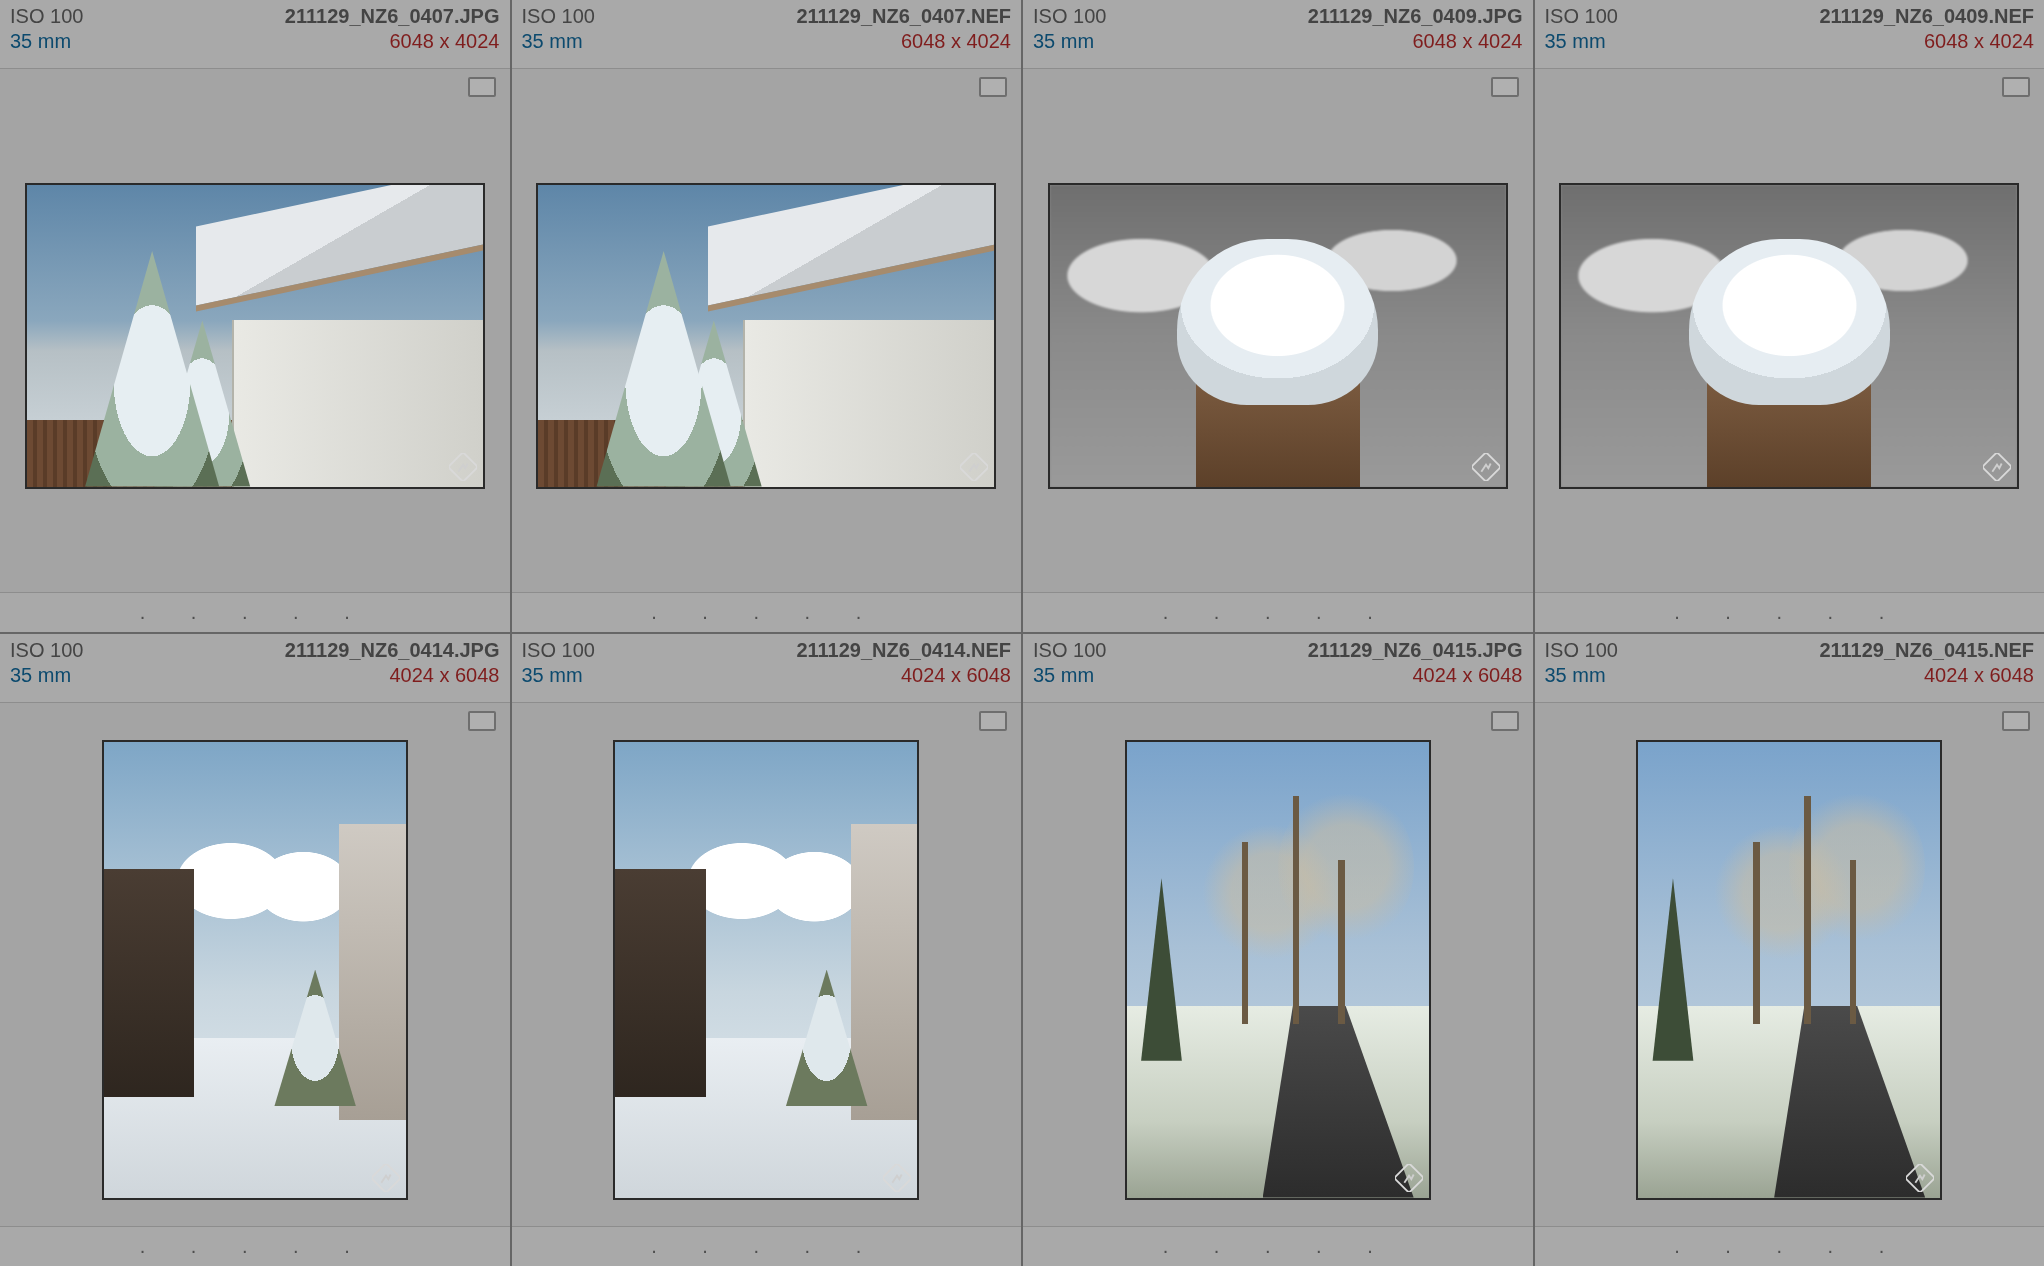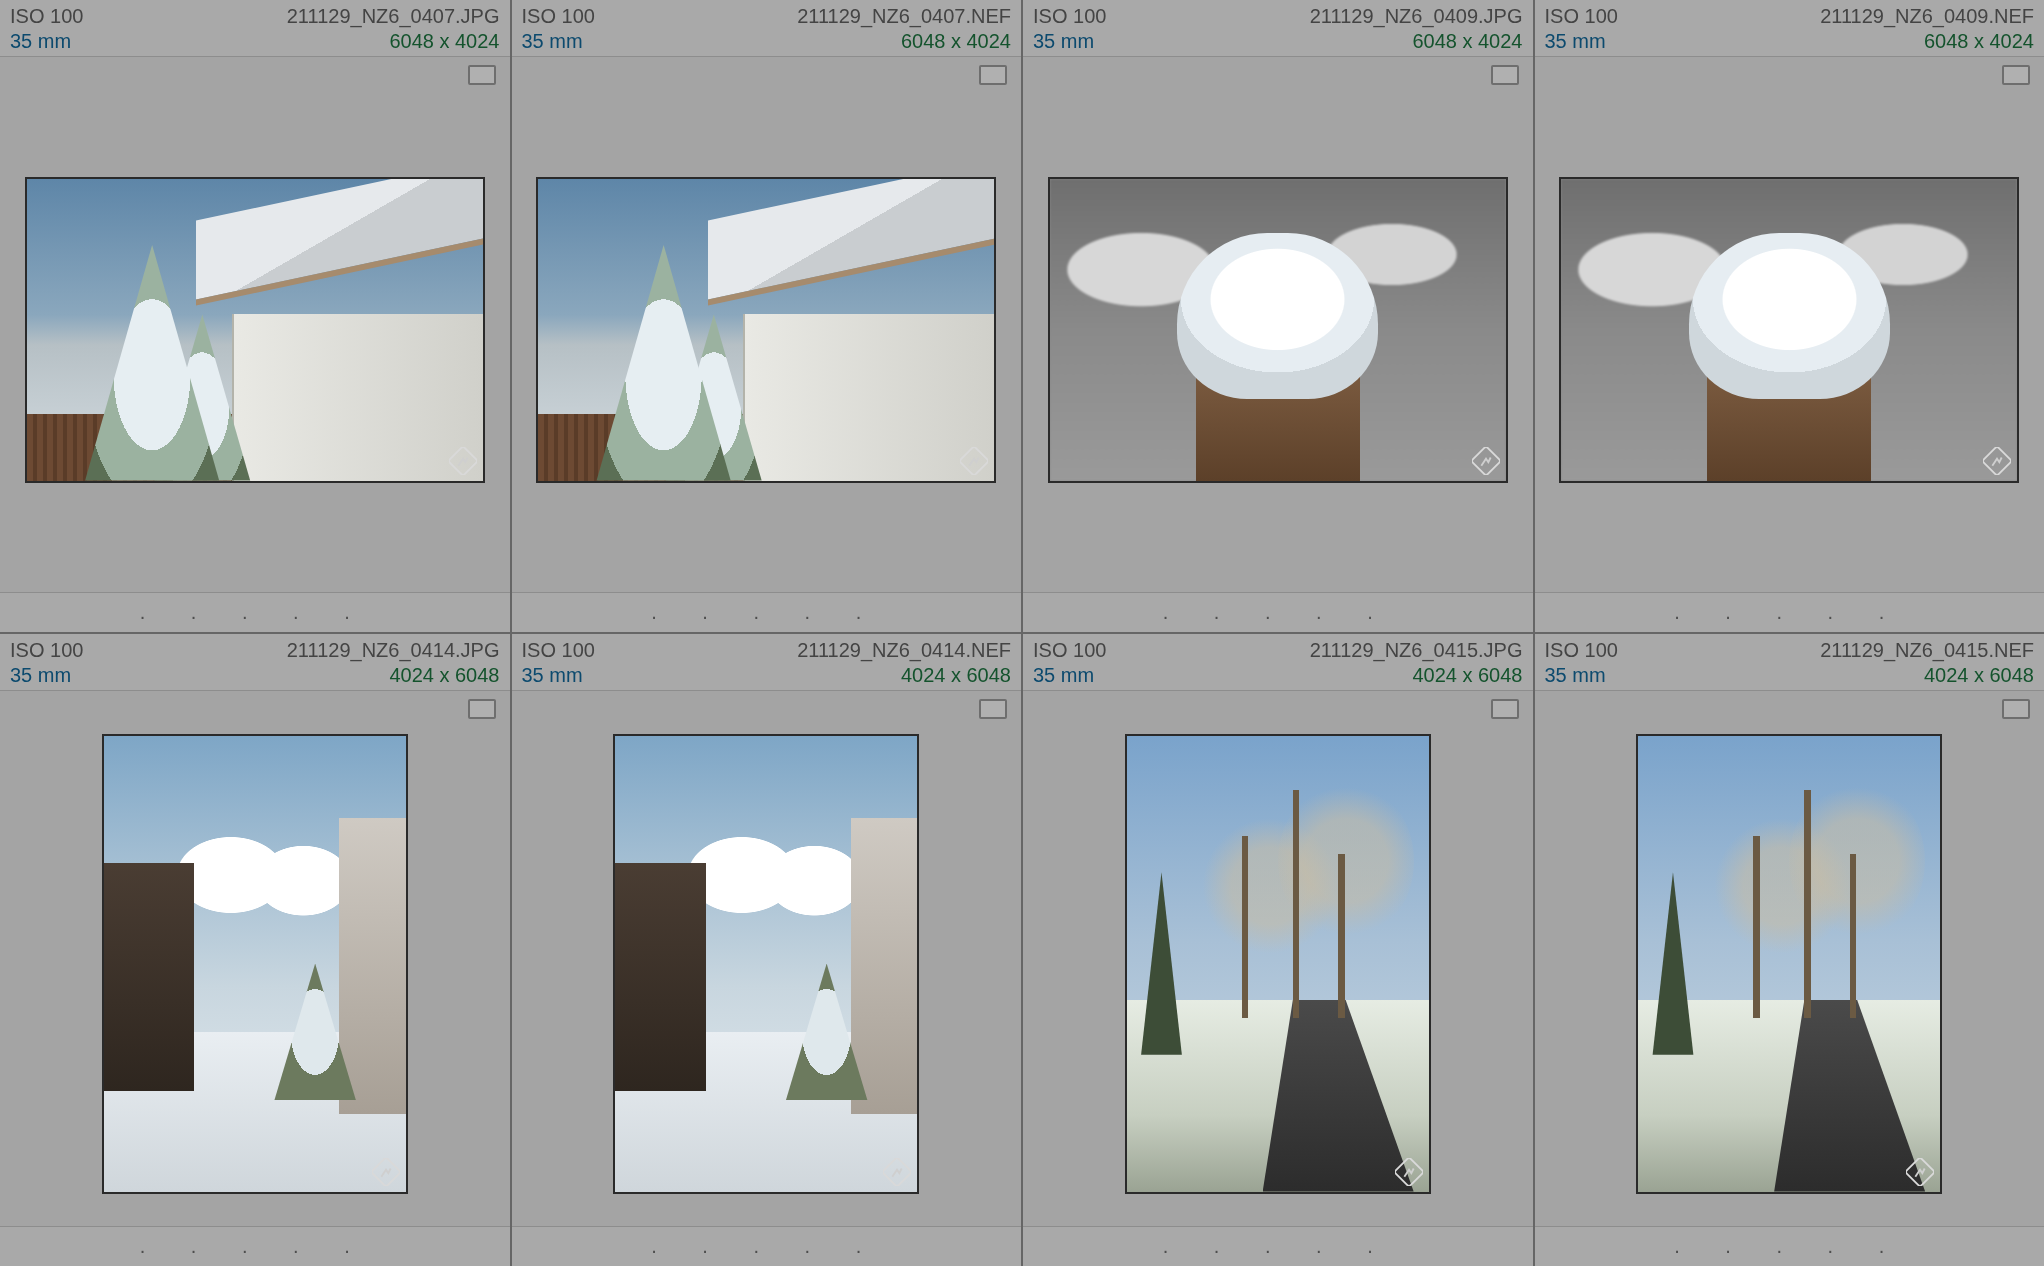--- a/index.html
+++ b/index.html
@@ -20,46 +20,46 @@
     background: #666;
   }
   .cell {
     background: #a4a4a4;
     display: flex;
     flex-direction: column;
     position: relative;
   }
   .meta {
     background: #a9a9a9;
-    padding: 4px 10px 2px 10px;
+    padding: 4px 10px 14px 10px;
     border-bottom: 1px solid #8d8d8d;
   }
   .meta-row {
     display: flex;
     justify-content: space-between;
     align-items: baseline;
     line-height: 1.25;
   }
   .iso {
     color: #444;
     font-size: 20px;
     font-weight: 400;
   }
   .filename {
     color: #444;
     font-size: 20px;
-    font-weight: 400;
+    font-weight: 700;
     text-align: right;
   }
   .focal {
     color: #0c4a6e;
     font-size: 20px;
   }
   .dims {
-    color: #14532d;
+    color: #7f1d1d;
     font-size: 20px;
     text-align: right;
   }
   .thumb-area {
     flex: 1;
     display: flex;
     align-items: center;
     justify-content: center;
     position: relative;
     padding: 18px 18px 8px 18px;

